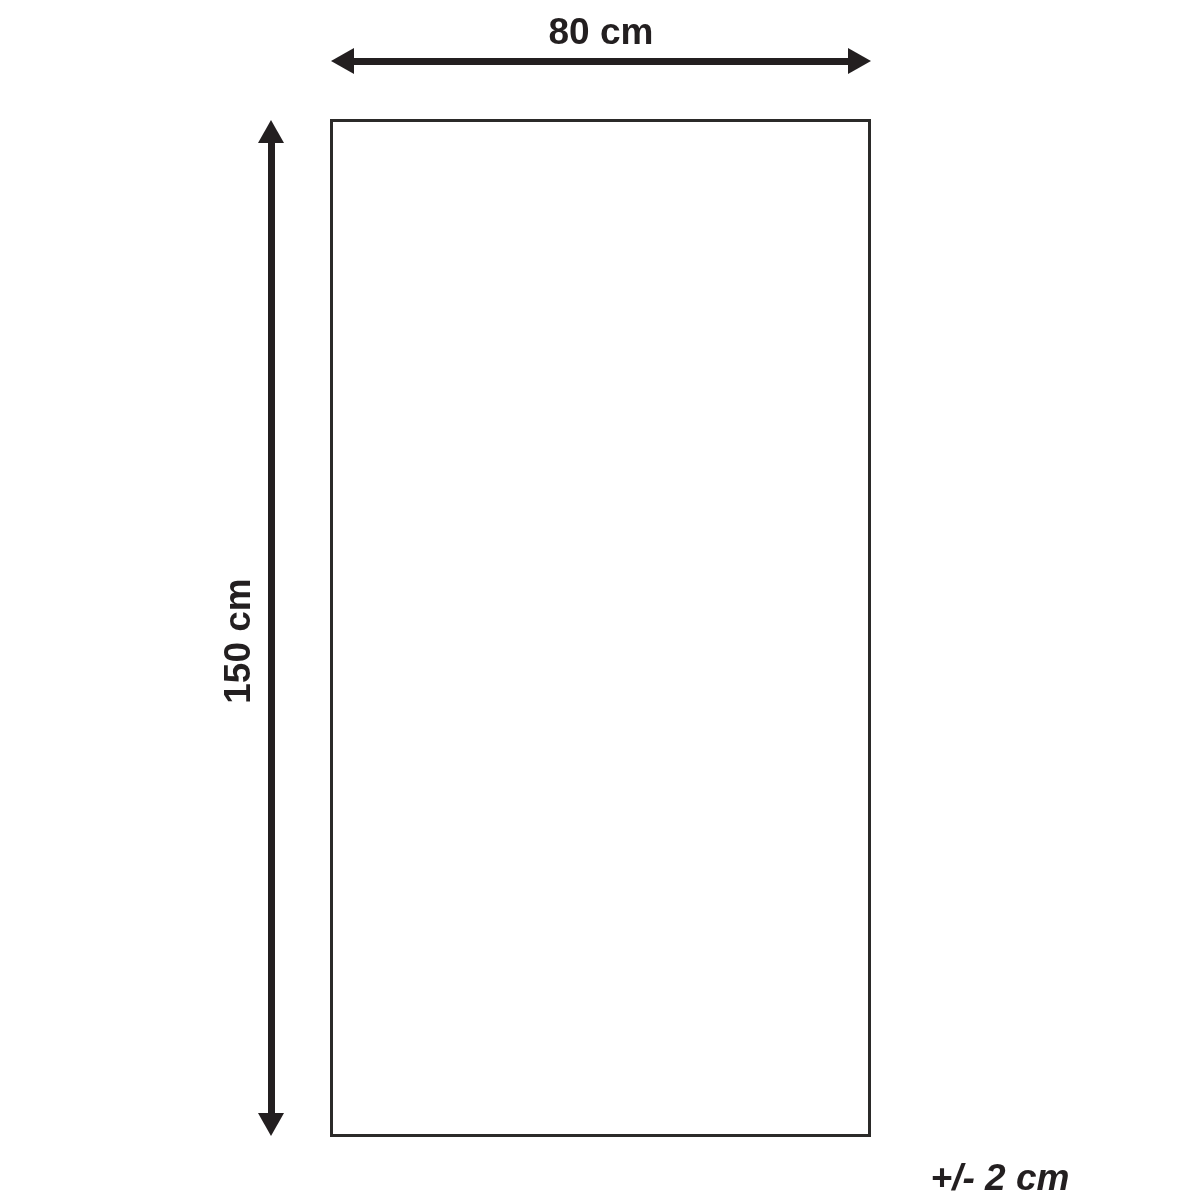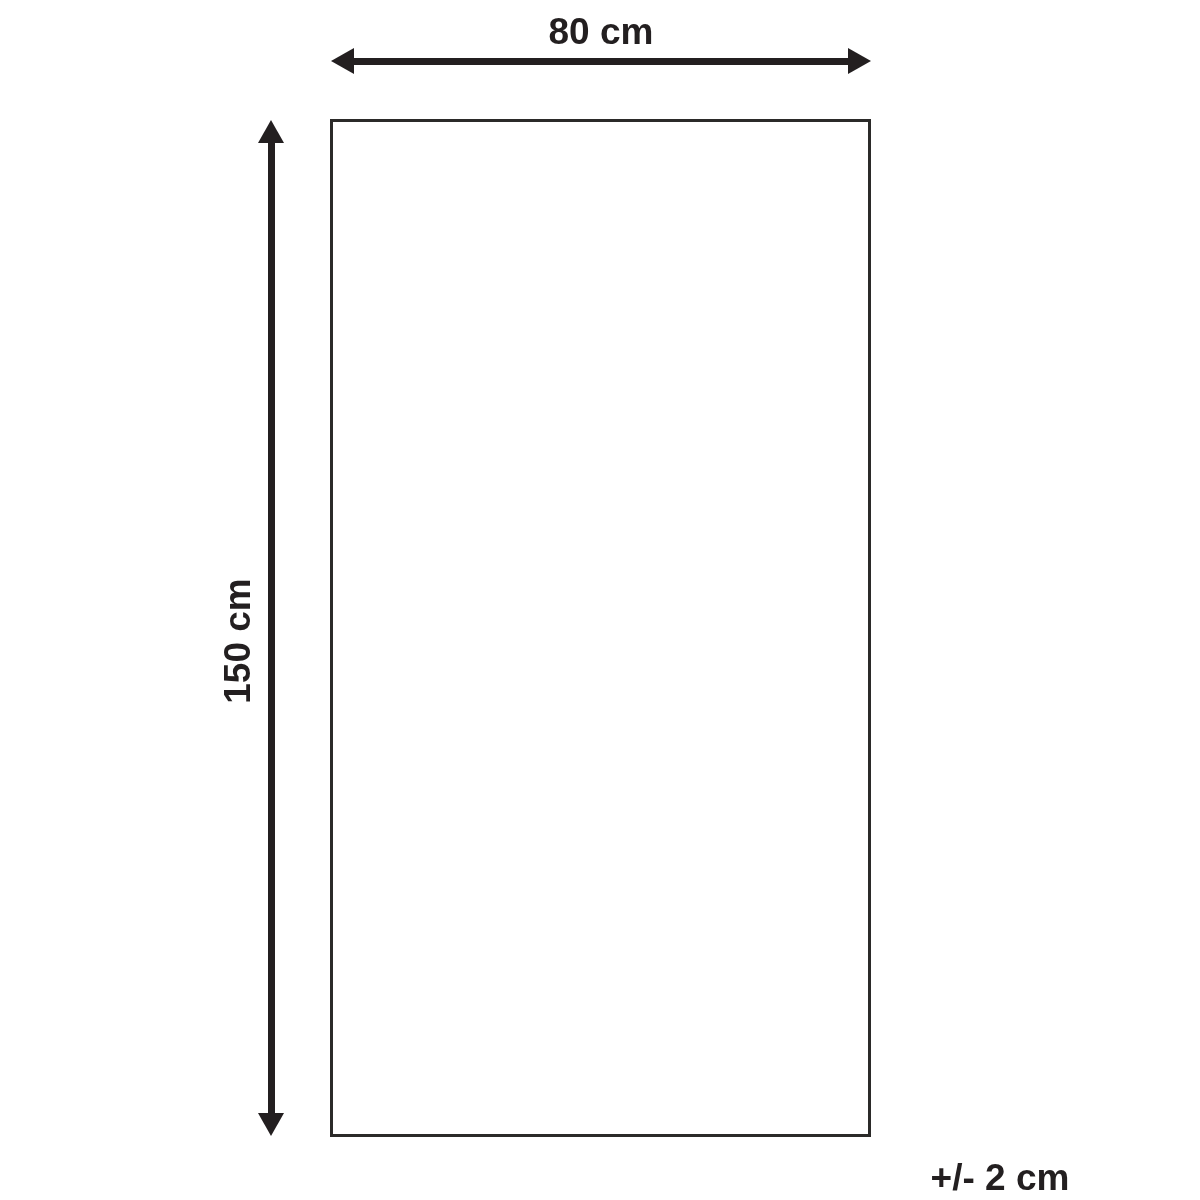--- a/index.html
+++ b/index.html
@@ -52,20 +52,21 @@
     left: 138px;
     top: 615px;
     width: 200px;
     transform: rotate(-90deg);
     transform-origin: center;
   }
   .tolerance-label {
     left: 880px;
     top: 1152px;
     width: 240px;
+    font-style: italic;
   }
   
   .h-arrow {
     position: absolute;
     left: 331px;
     top: 44px;
     width: 540px;
     height: 27px;
   }
   .h-arrow .shaft {

